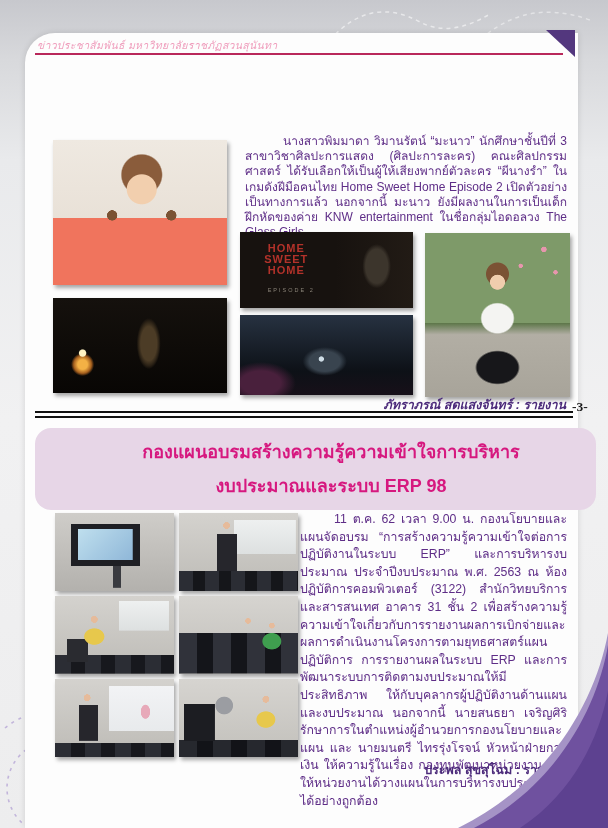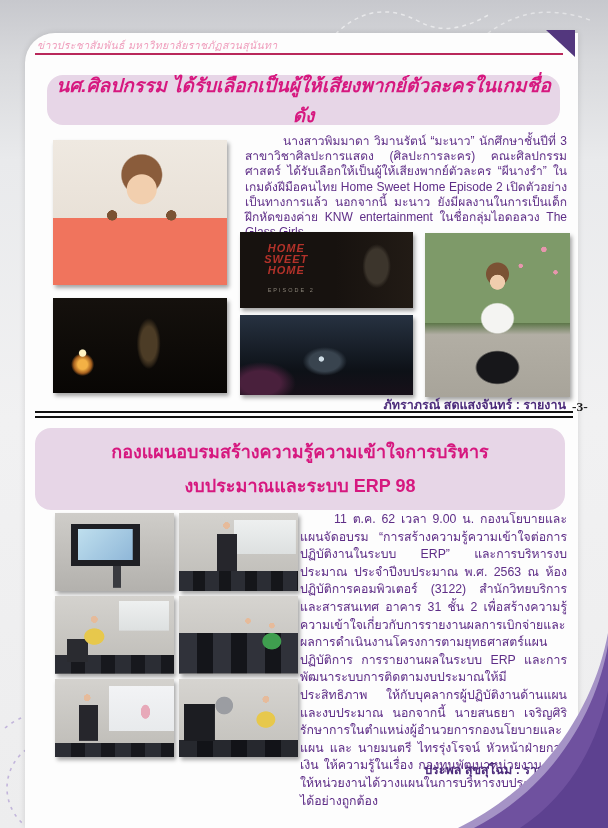--- a/index.html
+++ b/index.html
@@ -29,21 +29,21 @@
   .headline{color:#d6187f;font-weight:bold;}
   .h1line{font-size:19px;font-style:italic;}
   .h2line{font-size:18px;line-height:34px;}
 
   
   .body-text{position:absolute;color:#5e2d87;text-align:justify;}
   .body1{left:220px;top:101px;width:322px;font-size:12px;line-height:15.2px;text-indent:38px;}
   .body2{left:275px;top:478px;width:267px;font-size:12.3px;line-height:17.6px;text-indent:34px;}
 
   .byline{position:absolute;color:#4b2a7a;font-weight:bold;font-size:12.5px;}
-  .byline1{right:12px;top:362px;}
+  .byline1{right:12px;top:362px;font-style:italic;}
   .byline2{right:12px;top:727px;}
 
   .divider{position:absolute;left:10px;top:378px;width:538px;height:3px;
            border-top:2.5px solid #111;border-bottom:2px solid #111;}
   .page-number{position:absolute;left:572px;top:399px;color:#1a1a1a;font-size:13.5px;font-weight:bold;
                font-family:"Liberation Serif","DejaVu Serif",serif;}
 
   
   .photo{position:absolute;box-shadow:2px 3px 4px rgba(0,0,0,.35);}
   .ph-portrait{left:28px;top:107px;width:174px;height:145px;
@@ -57,21 +57,21 @@
   .ph-ghost-candle{left:28px;top:265px;width:174px;height:95px;
     background:
       radial-gradient(circle 7px at 17% 58%,#fff3c2 0 45%,transparent 60%),
       radial-gradient(circle 16px at 17% 70%,#f3b145 0 30%,#a55f1e 55%,transparent 72%),
       radial-gradient(ellipse 16px 34px at 55% 48%,#4c3c26 0 50%,#2a2115 65%,transparent 75%),
       linear-gradient(180deg,#15110d,#080604);}
   .ph-poster{left:215px;top:199px;width:173px;height:76px;
     background:
       radial-gradient(ellipse 22px 34px at 79% 45%,#3c352c 0 50%,transparent 65%),
       linear-gradient(90deg,#17120f 55%,#221b15);}
-  .poster-title{position:absolute;left:14%;top:14%;color:#b3322a;font-weight:bold;font-style:italic;
+  .poster-title{position:absolute;left:14%;top:14%;color:#b3322a;font-weight:bold;
                 font-size:11px;line-height:11px;letter-spacing:1px;text-align:center;}
   .poster-sub{position:absolute;left:16%;top:72%;color:#8a8378;font-size:5.5px;letter-spacing:2px;}
   .ph-house{left:215px;top:282px;width:173px;height:80px;
     background:
       radial-gradient(circle 5px at 47% 55%,#cfdde6 0 45%,transparent 60%),
       radial-gradient(ellipse 34px 22px at 49% 58%,#39444f 0 45%,transparent 65%),
       radial-gradient(ellipse 50px 30px at 12% 85%,#49203c 0 40%,transparent 70%),
       linear-gradient(180deg,#273241,#0d1117 70%,#171019);}
   .ph-uniform{left:400px;top:200px;width:145px;height:164px;
     background:
@@ -150,23 +150,20 @@
       <path d="M5,60 q30,-25 70,-5"></path>
     </g>
   </svg>
 
   <div class="sheet"></div>
   <div class="corner-fold"></div>
 
   <div class="masthead" style="left:37px;top:37px;">ข่าวประชาสัมพันธ์  มหาวิทยาลัยราชภัฏสวนสุนันทา</div>
   <div class="masthead-rule" style="left:35px;top:53px;"></div>
 
-  <div class="headline-box hbox1" style="left:47px;top:75px;">
-    <div class="headline h1line">นศ.ศิลปกรรม ได้รับเลือกเป็นผู้ให้เสียงพากย์ตัวละครในเกมชื่อดัง</div>
-  </div>
 
   <div class="body-text body1" style="left:245px;top:134px;">นางสาวพิมมาดา วิมานรัตน์ “มะนาว” นักศึกษาชั้นปีที่ 3 สาขาวิชาศิลปะการแสดง (ศิลปะการละคร) คณะศิลปกรรมศาสตร์ ได้รับเลือกให้เป็นผู้ให้เสียงพากย์ตัวละคร “ผีนางรำ” ในเกมดังฝีมือคนไทย Home Sweet Home Episode 2 เปิดตัวอย่างเป็นทางการแล้ว นอกจากนี้ มะนาว ยังมีผลงานในการเป็นเด็กฝึกหัดของค่าย KNW entertainment ในชื่อกลุ่มไอดอลวง The Glass Girls</div>
 
   <div class="photo ph-portrait" style="left:53px;top:140px;"></div>
   <div class="photo ph-ghost-candle" style="left:53px;top:298px;"></div>
 
   <div class="photo ph-poster" style="left:240px;top:232px;">
     <div class="poster-title">
       <div>HOME</div>
       <div>SWEET</div>
@@ -175,21 +172,21 @@
     <div class="poster-sub">EPISODE 2</div>
   </div>
   <div class="photo ph-house" style="left:240px;top:315px;"></div>
   <div class="photo ph-uniform" style="left:425px;top:233px;"></div>
 
   <div class="byline byline1" style="right:42px;top:395px;">ภัทราภรณ์ สดแสงจันทร์ : รายงาน</div>
 
   <div class="divider" style="left:35px;top:411px;"></div>
   <div class="page-number">-3-</div>
 
-  <div class="headline-box hbox2" style="left:35px;top:428px;">
+  <div class="headline-box hbox2" style="left:35px;top:428px;padding-left:31px;">
     <div class="headline h2line">กองแผนอบรมสร้างความรู้ความเข้าใจการบริหาร</div>
     <div class="headline h2line">งบประมาณและระบบ ERP 98</div>
   </div>
 
   <div class="grid" style="left:55px;top:513px;">
     <div class="gph g1"></div>
     <div class="gph g2"></div>
     <div class="gph g3"></div>
     <div class="gph g4"></div>
     <div class="gph g5"></div>

